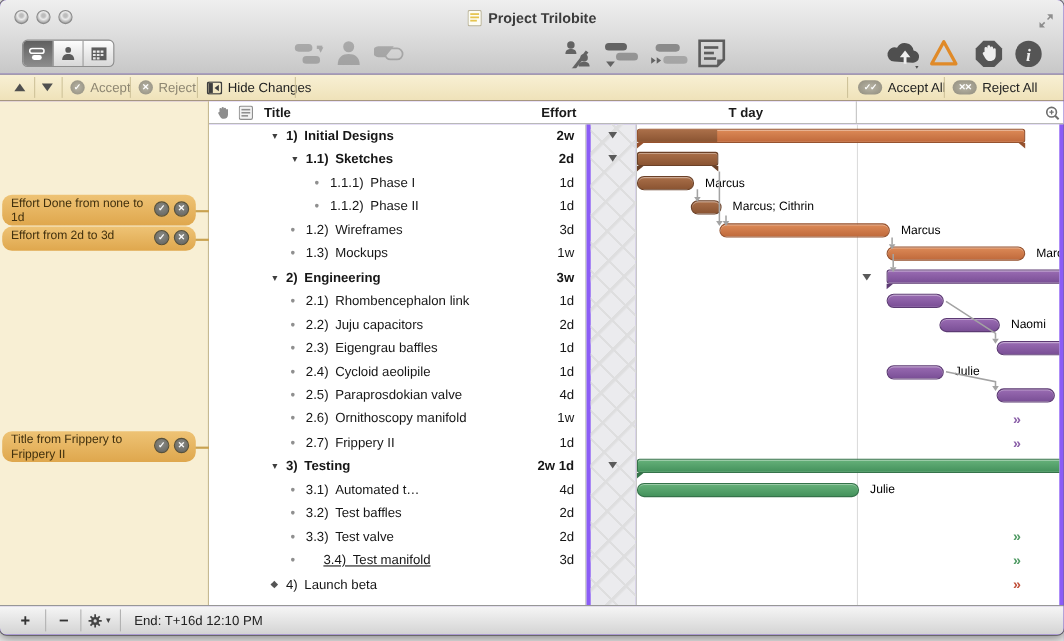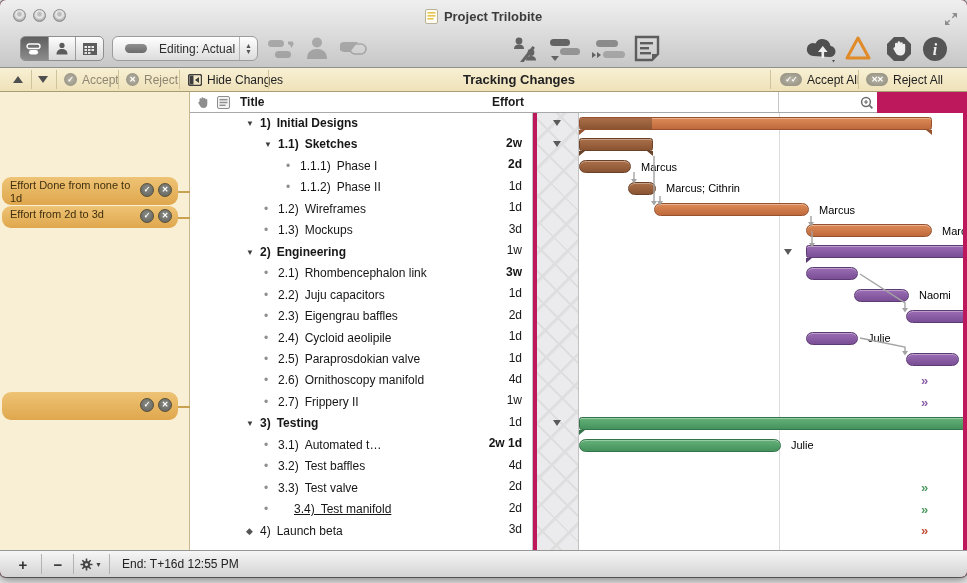--- a/index.html
+++ b/index.html
@@ -1,17 +1,17 @@
 <!DOCTYPE html>
 <html><head>
 <meta charset="utf-8">
 <style>
   * { margin:0; padding:0; box-sizing:border-box; }
   html,body { width:967px; height:583px; background:#e9e9e9; font-family:"Liberation Sans",sans-serif; }
-  #win { position:absolute; left:0; top:0; width:967px; height:577px; background:#be185d;
+  #win { position:absolute; left:0; top:0; width:967px; height:577px; background:#8b5cf6;
          border-radius:6px 6px 6px 6px; overflow:hidden; box-shadow:0 3px 10px rgba(0,0,0,.45), 0 0 0 1px #7a7a7a; }
   .abs { position:absolute; }
 
   
   .chrome { left:0; top:0; width:967px; height:68px;
             background:linear-gradient(#efefef, #dedede 45%, #c7c7c7); border-bottom:1px solid #8f8f8f; }
   .tlight { width:13px; height:13px; border-radius:50%; border:1px solid #8a8a8a; top:9px;
             background:radial-gradient(circle at 50% 38%, #bdbdbd 0 18%, #ececec 40%, #9e9e9e 78%, #cfcfcf); }
   .wtitle { left:0; right:0; top:7px; height:18px; display:flex; align-items:center; justify-content:center;
             gap:6px; font-size:13px; font-weight:bold; color:#3c3c3c; }
@@ -39,33 +39,33 @@
   .tb-dis { color:#8d8672; }
   .cir { width:13px; height:13px; border-radius:7px; background:radial-gradient(#b9b5a6,#8f8b7c);
          color:#fff; font-size:8px; font-weight:bold; display:flex; align-items:center; justify-content:center; }
   .cap2 { width:22px; height:13px; border-radius:7px; background:radial-gradient(#b9b5a6,#8f8b7c);
           color:#fff; font-size:8px; font-weight:bold; display:flex; align-items:center; justify-content:center; letter-spacing:-1px; }
   .tri-up { width:0; height:0; border-left:5px solid transparent; border-right:5px solid transparent; border-bottom:7px solid #4f4f4f; }
   .tri-dn { width:0; height:0; border-left:5px solid transparent; border-right:5px solid transparent; border-top:7px solid #4f4f4f; }
 
   
   .sidebar { left:0; top:92px; width:190px; height:458px; background:#f8efd4; border-right:1px solid #c6b992; }
-  .headerstrip { left:190px; top:92px; width:687px; height:21px; background:#fff; border-bottom:1px solid #a8a8a8;
+  .headerstrip { left:190px; top:92px; width:777px; height:21px; background:#fff; border-bottom:1px solid #a8a8a8;
                  font-size:12px; font-weight:bold; color:#1a1a1a; }
   .outline { left:190px; top:113px; width:343px; height:437px; background:#fff; border-right:1px solid #c2c2c2; }
   .gutter { left:537px; top:113px; width:41px; height:437px; background-color:#ebebee;
             background-image:repeating-linear-gradient(45deg, transparent 0 16px, #dededf 16px 18px),
                              repeating-linear-gradient(-45deg, transparent 0 16px, #dededf 18px 20px); }
   .chart { left:578px; top:113px; width:385px; height:437px; background:#fff; border-left:1px solid #c2c2c2; overflow:hidden; }
   .gridv { position:absolute; top:0; bottom:0; width:1px; background:#dcdcdc; }
 
   .orow { position:absolute; left:0; width:100%; height:21px; font-size:12px; color:#161616; white-space:nowrap; }
   .orow .gl { position:absolute; top:4px; }
   .orow .tx { position:absolute; top:3px; }
-  .orow .ef { position:absolute; right:10px; top:3px;margin-top:20px; }
+  .orow .ef { position:absolute; right:10px; top:3px; }
   .orow.grp .tx, .orow.grp .ef { font-weight:bold; }
 
   .bar { position:absolute; height:13px; box-shadow:inset 0 1px 0 rgba(255,255,255,.35); }
   .bar.capsule { border-radius:7px; }
   .bar.summary { border-radius:2.5px; }
   .hk { position:absolute; top:12px; width:0; height:0; }
   .blabel { position:absolute; font-size:11px; color:#000; white-space:nowrap; }
   .marker { position:absolute; font-size:13px; font-weight:bold; line-height:12px; }
   .disc { position:absolute; width:0; height:0; border-left:4.5px solid transparent; border-right:4.5px solid transparent;
           border-top:6px solid #5a5a5a; }
@@ -127,28 +127,20 @@
             <path d="M0.5 12.5 C0.5 8.5 3 7 6 7 C9 7 11.5 8.5 11.5 12.5 Z"></path>
           </svg>
       </div>
       <div>
         <svg width="14" height="12" viewBox="0 0 14 12" fill="#5c5c5c">
             <path d="M0 0h14v12H0V0zm1.5 3v2h2.5V3H1.5zm3.5 0v2h2.5V3H5zm3.5 0v2H11V3H8.5zm-7 3v2h2.5V6H1.5zm3.5 0v2h2.5V6H5zm3.5 0v2H11V6H8.5zm-7 3v2h2.5V9H1.5zm3.5 0v2h2.5V9H5z" fill-rule="evenodd"></path>
           </svg>
       </div>
     </div>
 
-    <div class="abs drop">
-      <span class="pill"></span>
-      <span>Editing: Actual</span>
-      <span class="stepper">
-          <span>▲</span>
-          <span>▼</span>
-        </span>
-    </div>
 
     <div class="abs tbi dim" style="left:266px;top:38px">
       <svg width="30" height="22" viewBox="0 0 30 22" fill="#6a6a6a">
           <rect x="2" y="2" width="16" height="7" rx="3.5"></rect>
           <rect x="9" y="13" width="16" height="7" rx="3.5"></rect>
           <path d="M23 5 l0 0 5 0 -2.5 5z"></path>
           <rect x="22" y="3.5" width="5" height="3"></rect>
         </svg>
     </div>
     <div class="abs tbi dim" style="left:306px;top:36px">
@@ -246,23 +238,20 @@
       <span>
         <svg width="14" height="12" viewBox="0 0 14 12">
             <rect x="0.5" y="0.5" width="13" height="11" rx="2" fill="none" stroke="#3e3e3e" stroke-width="1.4"></rect>
             <rect x="1.5" y="1.5" width="4" height="9" fill="#3e3e3e"></rect>
             <path d="M11 3 v6 l-4 -3 z" fill="#3e3e3e"></path>
           </svg>
       </span>
       <span>Hide Changes</span>
     </div>
     <div class="abs sep-v" style="left:268px"></div>
-    <div class="tb-item" style="left:268px;width:502px;justify-content:center;font-weight:bold;font-size:13px">
-      <span>Tracking Changes</span>
-    </div>
     <div class="abs sep-v" style="left:770px"></div>
     <div class="tb-item" style="left:780px">
       <span class="cap2">✓✓</span>
       <span>Accept All</span>
     </div>
     <div class="abs sep-v" style="left:858px"></div>
     <div class="tb-item" style="left:866px">
       <span class="cap2">✕✕</span>
       <span>Reject All</span>
     </div>
@@ -276,20 +265,21 @@
         <div class="bb" style="right: 6px; top: 6px;">✕</div>
       </div>
       <div class="connector" style="left: 170px; width: 20px; top: 125px;"></div>
       <div class="bubble" style="top: 114px; height: 22px;">
         <div class="btxt">Effort from 2d to 3d</div>
         <div class="bb" style="right: 24px; top: 3px;">✓</div>
         <div class="bb" style="right: 6px; top: 3px;">✕</div>
       </div>
       <div class="connector" style="left: 170px; width: 20px; top: 314px;"></div>
       <div class="bubble" style="top: 300px; height: 28px;">
+        <div class="btxt">Title from Frippery to Frippery II</div>
         <div class="bb" style="right: 24px; top: 6px;">✓</div>
         <div class="bb" style="right: 6px; top: 6px;">✕</div>
       </div>
     </div>
 
   <div class="abs headerstrip">
     <span class="abs" style="left:6px;top:4px">
       <svg width="13" height="13" viewBox="0 0 13 13">
           <path d="M3.5 7 V3.2 a1 1 0 0 1 2 0 V2.2 a1 1 0 0 1 2 0 v0.8 a1 1 0 0 1 2 0 v1 a0.9 0.9 0 0 1 1.8 0 v4 c0 2.4 -1.5 4 -3.8 4 c-1.9 0 -2.7 -0.8 -3.5 -2.2 l-1.5 -2.6 c-.6 -1 .6 -1.9 1.4 -1.2 z" fill="#8e8e8e"></path>
         </svg>
@@ -297,20 +287,21 @@
     <span class="abs" style="left:27px;top:4px">
       <svg width="13" height="13" viewBox="0 0 13 13">
           <rect x="0.5" y="0.5" width="12" height="12" rx="1.5" fill="#f2f2f2" stroke="#8e8e8e"></rect>
           <rect x="2.5" y="3" width="8" height="1.4" fill="#8e8e8e"></rect>
           <rect x="2.5" y="5.8" width="8" height="1.4" fill="#8e8e8e"></rect>
           <rect x="2.5" y="8.6" width="6" height="1.4" fill="#8e8e8e"></rect>
         </svg>
     </span>
     <span class="abs" style="left:50px;top:3px">Title</span>
     <span class="abs" style="left:260px;width:74px;top:3px;text-align:right">Effort</span>
+    <span class="abs" style="left:388px;width:200px;top:3px;text-align:center">T day</span>
     <div class="abs" style="left:588px;top:0;bottom:0;width:1px;background:#c4c4c4"></div>
     <span class="abs" style="right:3px;top:4px">
       <svg width="14" height="14" viewBox="0 0 14 14">
           <circle cx="6" cy="6" r="4.4" fill="none" stroke="#6e6e6e" stroke-width="1.5"></circle>
           <path d="M6 4 v4 M4 6 h4" stroke="#6e6e6e" stroke-width="1.2"></path>
           <path d="M9.2 9.2 l3.2 3.2" stroke="#6e6e6e" stroke-width="1.8"></path>
         </svg>
     </span>
   </div>
 
@@ -493,15 +484,15 @@
             <line x1="0.5" y1="6.5" x2="12.5" y2="6.5"></line>
             <line x1="2.3" y1="2.3" x2="10.7" y2="10.7"></line>
             <line x1="10.7" y1="2.3" x2="2.3" y2="10.7"></line>
           </g>
           <circle cx="6.5" cy="6.5" r="3.6" fill="#444"></circle>
           <circle cx="6.5" cy="6.5" r="1.5" fill="#ddd"></circle>
         </svg>
       <span style="font-size:7px;color:#444">▼</span>
     </div>
     <div class="sb-sep" style="left:109px"></div>
-    <span class="abs" style="left:122px;top:6px">End: T+16d 12:55 PM</span>
+    <span class="abs" style="left:122px;top:6px">End: T+16d 12:10 PM</span>
   </div>
 </div>
 
 </body></html>

